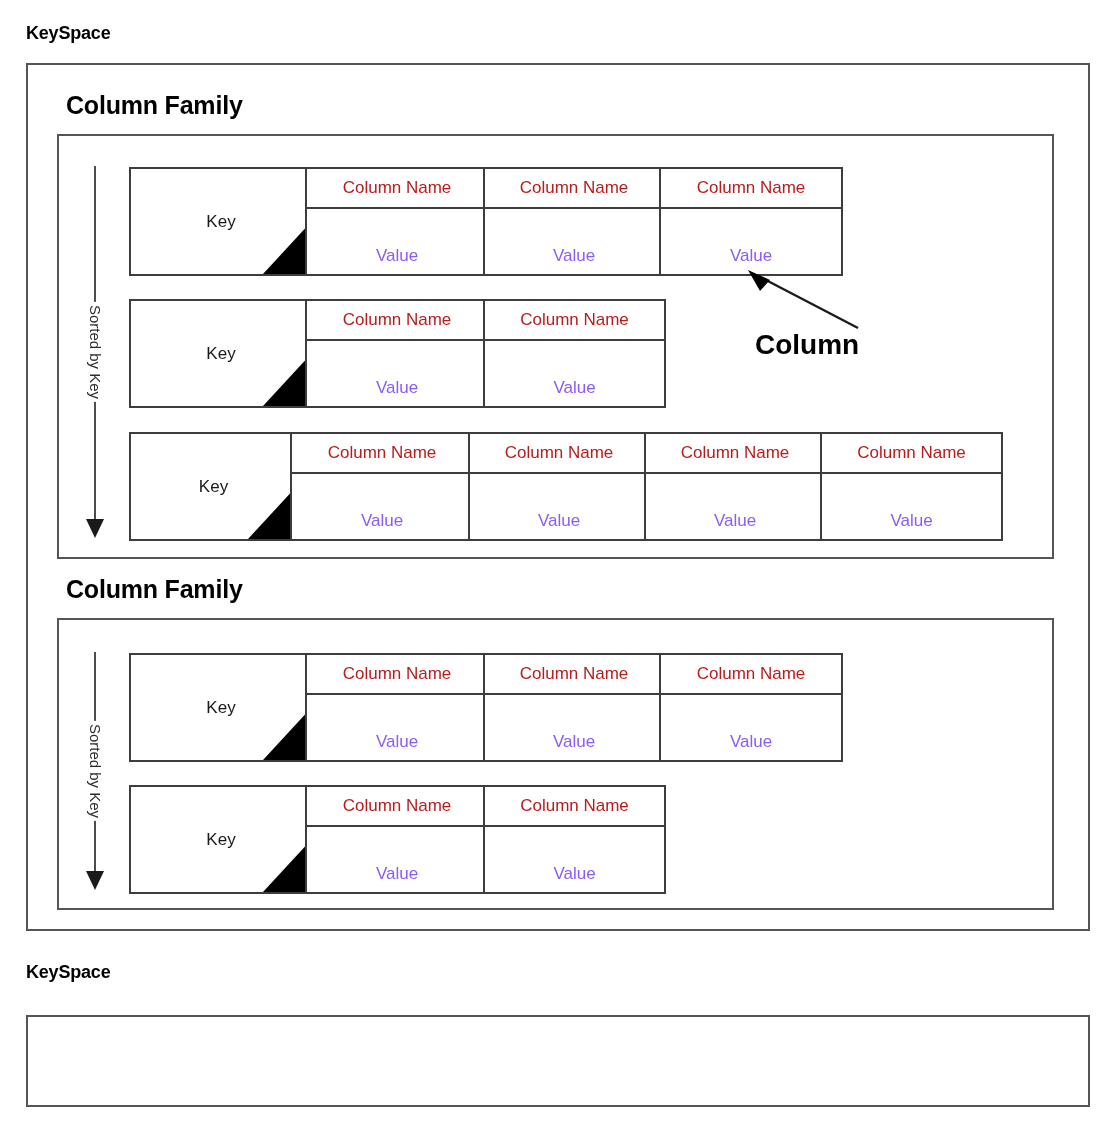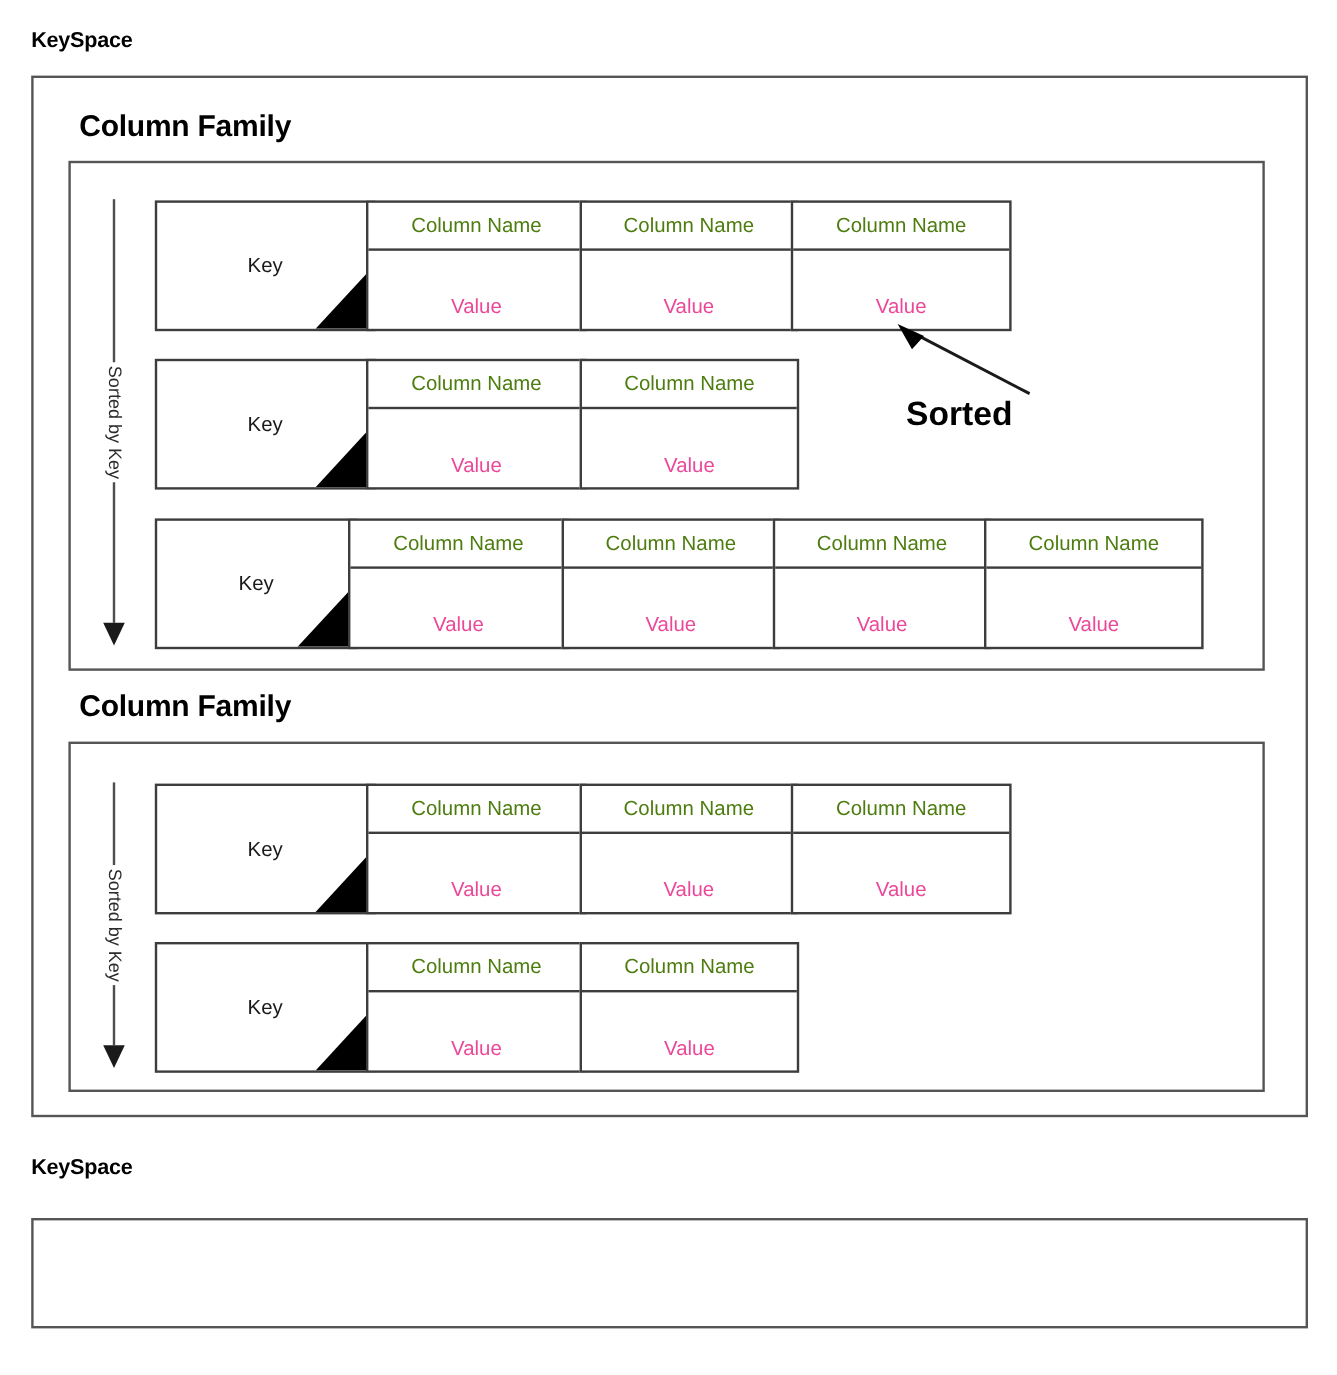--- a/index.html
+++ b/index.html
@@ -72,30 +72,30 @@
     display: flex;
     flex-direction: column;
   }
   .col .cname {
     height: 38px;
     border-bottom: 2px solid #3d3d3d;
     display: flex;
     align-items: center;
     justify-content: center;
     font-size: 17px;
-    color: #4d7c0f;
+    color: #b91c1c;
     white-space: nowrap;
   }
   .col .cval {
     flex: 1;
     display: flex;
     align-items: center;
     justify-content: center;
     font-size: 17px;
-    color: #ec4899;
+    color: #8b5cf6;
     margin-top: 28px;
   }
 
   
   .sortaxis { position: absolute; }
   .sortaxis .line {
     position: absolute;
     left: 50%;
     top: 0;
     width: 2px;
@@ -168,21 +168,21 @@
   <div class="col" style="left:530px; width:180px; height:105px;">
     <div class="cname">Column Name</div>
     <div class="cval">Value</div>
   </div>
 </div>
 
 <svg class="callout-arrow" style="left:740px; top:266px; width:130px; height:70px;" viewBox="0 0 130 70">
   <line x1="118" y1="62" x2="22" y2="12" stroke="#1a1a1a" stroke-width="2.4"></line>
   <polygon points="8,4 30,14 20,25" fill="#000000"></polygon>
 </svg>
-<div class="callout-label" style="left:755px; top:329px;">Sorted</div>
+<div class="callout-label" style="left:755px; top:329px;">Column</div>
 
 <div class="record" style="left:129px; top:299px; width:533px; height:105px;">
   <div class="key-cell" style="width:180px; height:105px;">
     <span class="key-label">Key</span>
     <span class="tri"></span>
   </div>
   <div class="col" style="left:176px; width:180px; height:105px;">
     <div class="cname">Column Name</div>
     <div class="cval">Value</div>
   </div>

